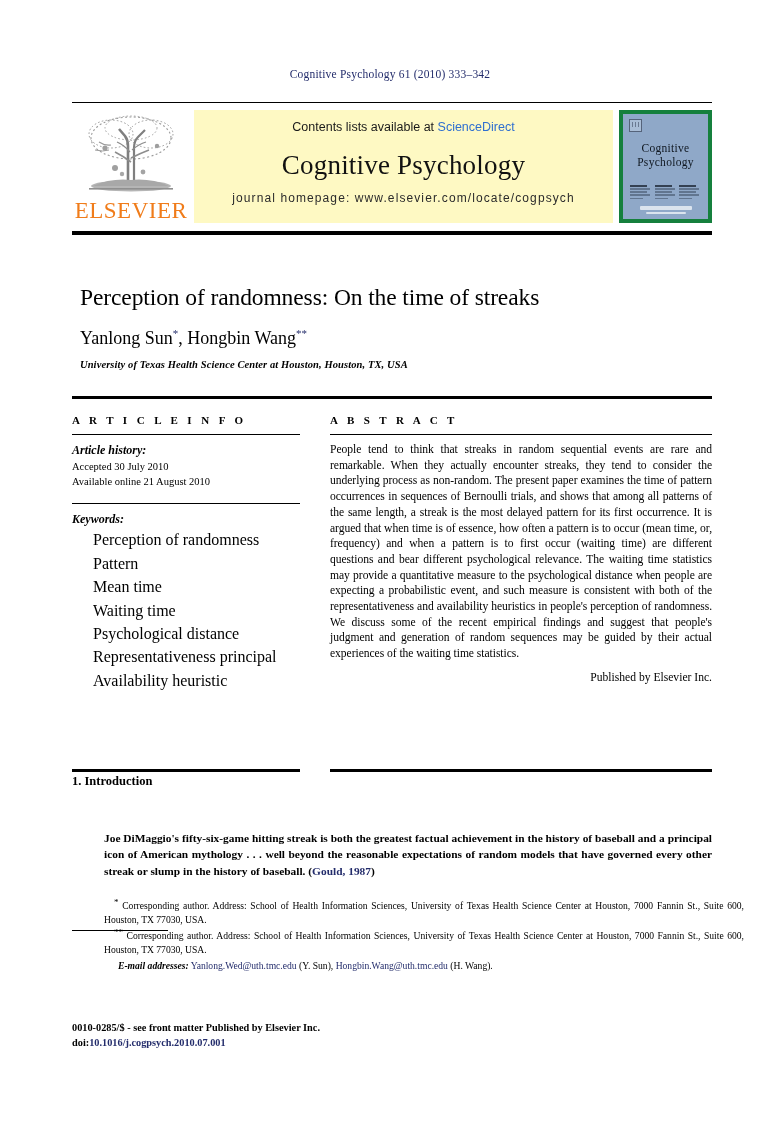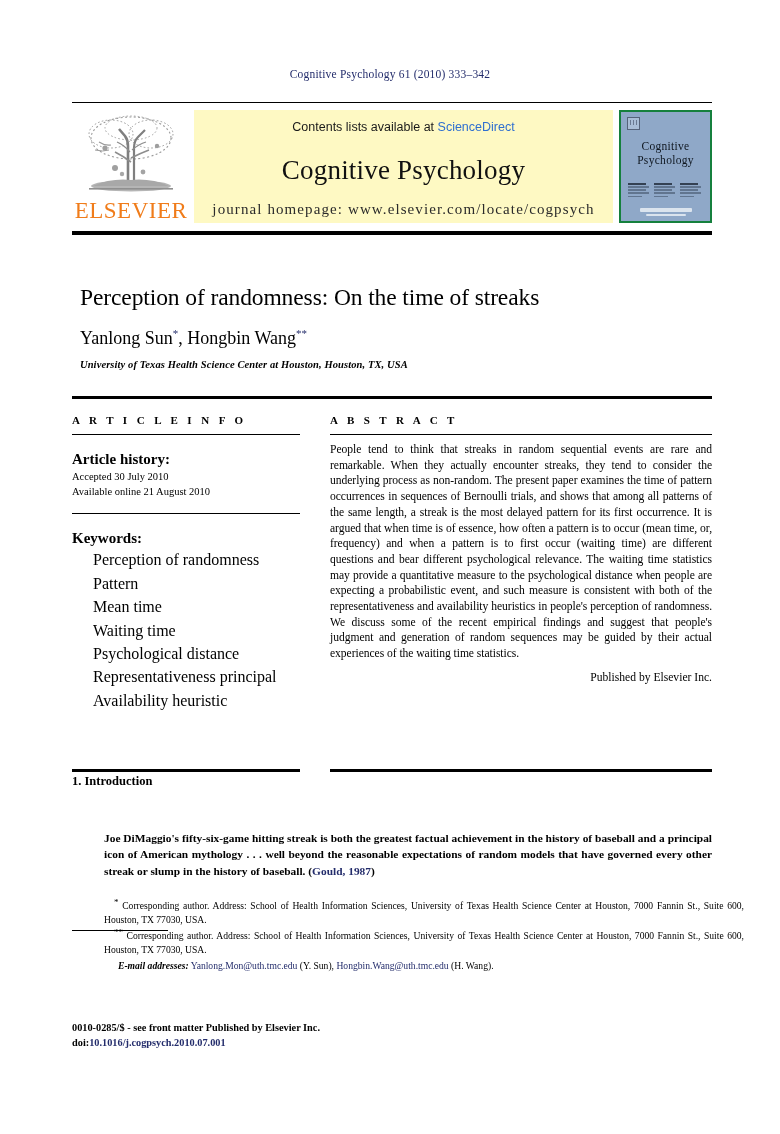--- a/index.html
+++ b/index.html
@@ -81,35 +81,35 @@
     color: #2f6fd0;
   }
   .journal-name {
     font-family: "Liberation Serif", serif;
     font-size: 27px;
     color: #111;
     letter-spacing: .2px;
     margin: 6px 0 0 0;
   }
   .homepage {
-    font-family: Liberation Serif, serif;
-    font-size: 15px;
+    font-family: Liberation Sans, sans-serif;
+    font-size: 12px;
     letter-spacing: 1.1px;
     color: #2b2b2b;
-    padding-bottom: 5px;
+    padding-bottom: 18px;
     width: 100%;
     text-align: center;
   }
 
   
   .cover {
     width: 93px;
     flex: none;
     background: #8fa8c8;
-    border: 2px solid #15803d;
+    border: 4px solid #15803d;
     position: relative;
     padding: 5px 4px;
     overflow: hidden;
   }
   .cover-emblem {
     width: 13px; height: 13px;
     border: 1px solid #55637a;
     background: #a9bdd6;
     margin-left: 2px;
     position: relative;
@@ -239,23 +239,24 @@
     letter-spacing: 3.4px;
     margin: 0 0 8px 0;
   }
   .hr-thin {
     height: 1px;
     background: #000;
     width: 100%;
     margin: 0 0 7px 0;
   }
   .info-label {
-    font-weight: bold;
-    font-size: 15px;
-    margin: 16px 0 1px 0;
+    font-style: italic;
+    font-weight: bold;
+    font-size: 12px;
+    margin: 8px 0 1px 0;
   }
   .info-line {
     font-size: 10.5px;
     line-height: 1.45;
   }
   .info-gap { height: 14px; }
   .kw-list { margin-top: 0; }
   .kw { font-size: 16px; line-height: 1.46; margin-left: 21px; }
 
   .abs-body {
@@ -475,21 +476,21 @@
   <div class="fn-rule"></div>
   <div class="footnotes">
     <div class="fn">
       <sup>*</sup><span> Corresponding author. Address: School of Health Information Sciences, University of Texas Health Science Center at Houston, 7000 Fannin St., Suite 600, Houston, TX 77030, USA.</span>
     </div>
     <div class="fn">
       <sup>**</sup><span> Corresponding author. Address: School of Health Information Sciences, University of Texas Health Science Center at Houston, 7000 Fannin St., Suite 600, Houston, TX 77030, USA.</span>
     </div>
     <div class="fn-mail">
       <i>E-mail addresses:</i>
-      <span class="lnk">Yanlong.Mon@uth.tmc.edu</span><span> (Y. Sun), </span><span class="lnk">Hongbin.Wang@uth.tmc.edu</span><span> (H. Wang).</span>
+      <span class="lnk">Yanlong.Wed@uth.tmc.edu</span><span> (Y. Sun), </span><span class="lnk">Hongbin.Wang@uth.tmc.edu</span><span> (H. Wang).</span>
     </div>
   </div>
 
   <div class="colophon">
     <div>0010-0285/$ - see front matter Published by Elsevier Inc.</div>
     <div><span>doi:</span><span class="doi-link">10.1016/j.cogpsych.2010.07.001</span></div>
   </div>
 
 </div>
 

